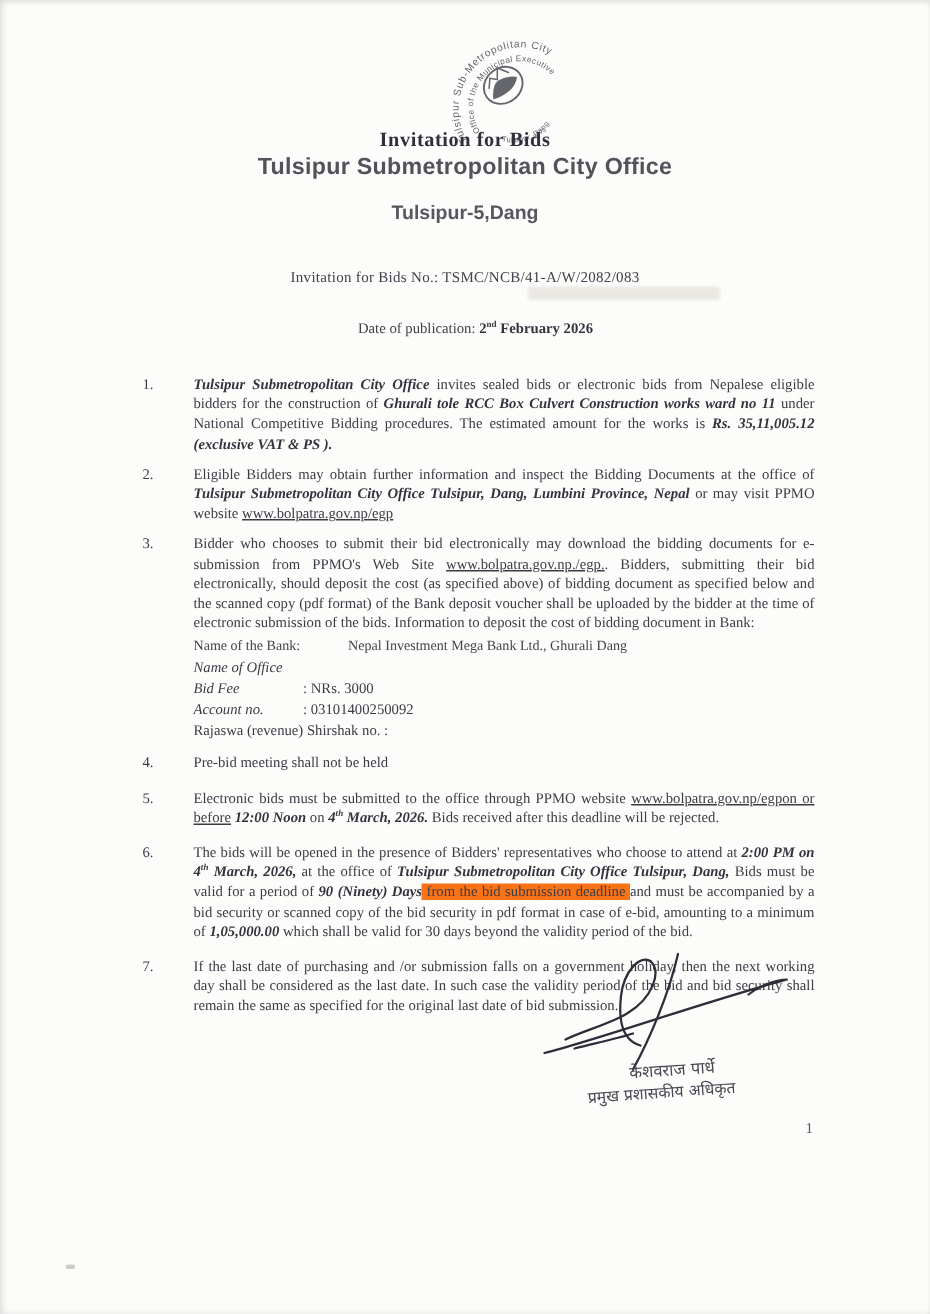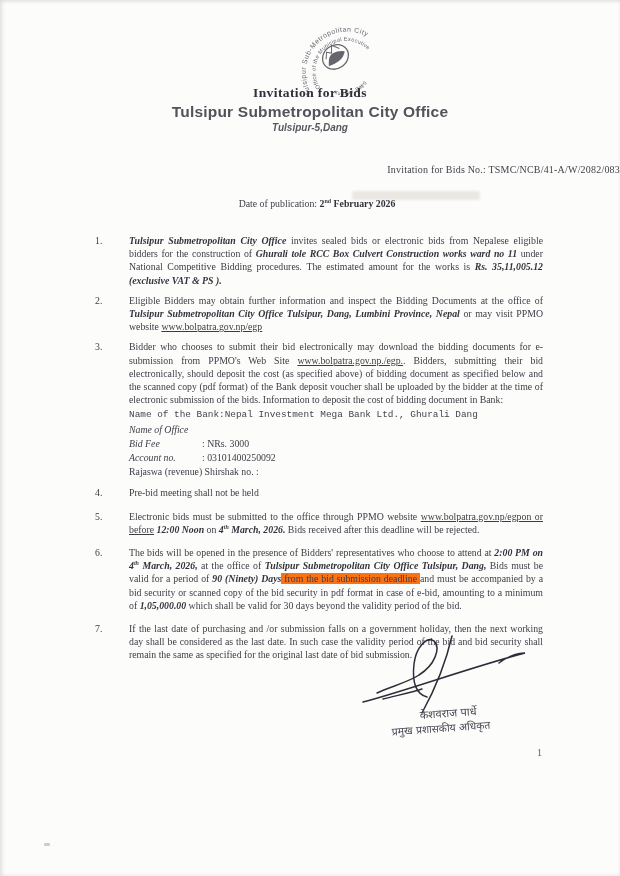--- a/index.html
+++ b/index.html
@@ -23,25 +23,24 @@
   .header { padding-top: 85px; text-align:center; position:relative; }
   .title-main {
     margin:0; font-size:13.5px; font-weight:700; letter-spacing:.4px;
     color:#30303d; font-family:"Liberation Serif", serif;
   }
   .title-office {
     margin:2px 0 0 0; font-size:15.5px; font-weight:700; color:#52525a;
     font-family:"Liberation Sans", sans-serif; letter-spacing:.2px;
   }
   .title-addr {
-    margin:1px 0 0 0; font-size:10px; font-weight:700; color:#57575f;
+    margin:13px 0 0 0; font-size:13px; font-weight:700; color:#57575f;
     font-family:"Liberation Sans", sans-serif;
-    font-style:italic;
-  }
-  .bid-no { margin:31px 0 0 0; text-align:right; font-size:10px; color:#42424c; letter-spacing:.2px; }
+  }
+  .bid-no { margin:31px 0 0 0; text-align:center; font-size:10px; color:#42424c; letter-spacing:.2px; }
   .pub-line { margin:23px 0 0 14px; text-align:center; font-size:9.8px; color:#3e3e48; position:relative; }
   .smudge {
     position:absolute; left:352px; top:191px; width:128px; height:9px;
     background:#eae8e3; border-radius:2px; filter:blur(1px);
   }
 
   
   .items { margin:25px 77px 0 95px; }
   .item { display:flex; margin-bottom:7px; }
   .item.gap { margin-top:10px; }
@@ -55,21 +54,21 @@
   .seg-hl { background:#f97316; }
   sup { font-size:.62em; line-height:0; }
   sup.seg-supb  { font-weight:700; }
   sup.seg-supbi { font-weight:700; font-style:italic; }
 
   
   .bank { margin-top:2px; }
   .bank-row { display:flex; line-height:14.2px; font-size:9.8px; text-align:left; }
   .bank-row .lbl { flex:none; }
   .bank-row.cols .lbl { width:73px;font-style:italic; }
-  .bank-row.sans { font-family:Liberation Mono, monospace; font-size:9.4px; color:#44444d; }
+  .bank-row.sans { font-family:Liberation Serif, serif; font-size:9.4px; color:#44444d;gap:32px; }
   .val-bi { font-weight:700; font-style:italic; color:#33333e; }
 
   
   .sig-block { position:absolute; left:350px; top:633px; width:196px; text-align:center; }
   .sig-svg { display:block; margin:0 auto; }
   .sig-name, .sig-title {
     font-family:"DejaVu Sans", sans-serif; color:#474752;
     transform:rotate(-4deg); display:block;
   }
   .sig-name  { font-size:11px; margin-top:-10px; }

